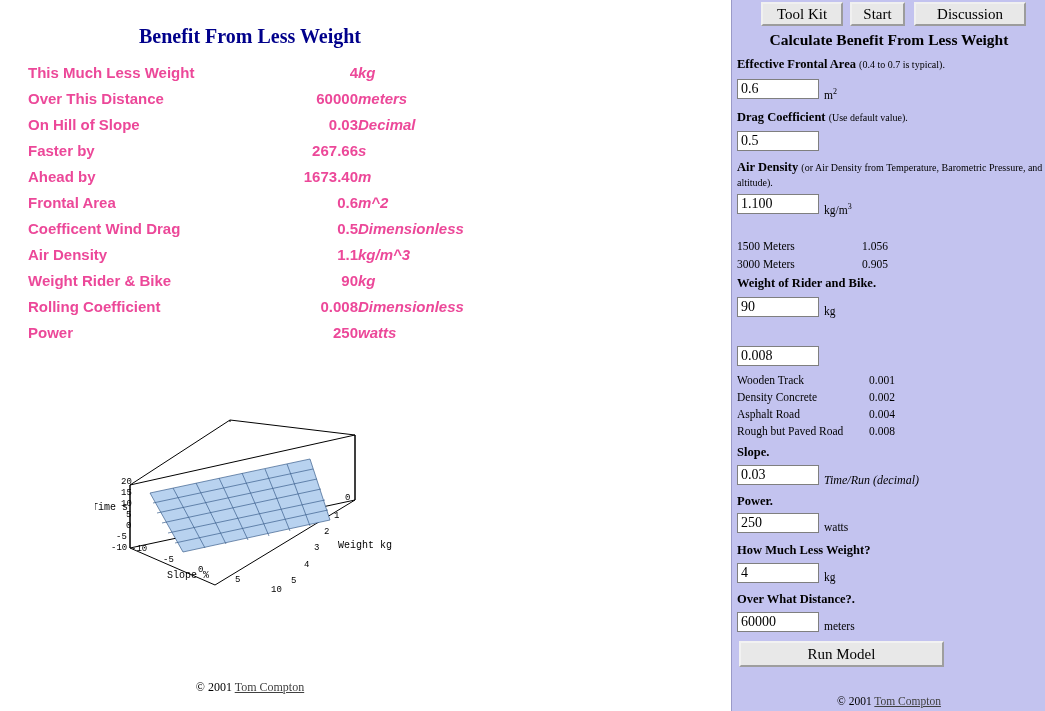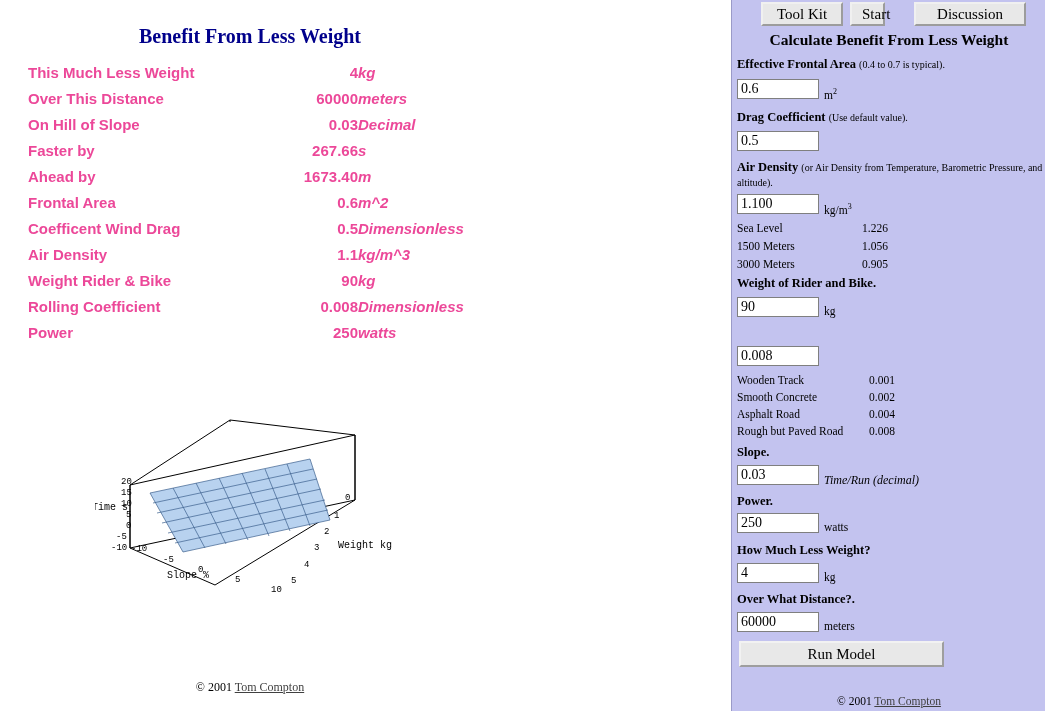--- a/index.html
+++ b/index.html
@@ -107,21 +107,21 @@
     height: 24px;
     background: #e8e8e8;
     border: 2px outset #f0f0f0;
     font-family: "Liberation Serif", serif;
     font-size: 15px;
     color: #000000;
     cursor: pointer;
     padding: 0 10px;
   }
   #btn-toolkit { left: 29px; width: 82px; }
-  #btn-start   { left: 118px; width: 35px; }
+  #btn-start   { left: 118px; width: 55px; }
   #btn-disc    { left: 182px; width: 112px; }
 
   #form-title {
     position: absolute;
     left: 0; top: 31px;
     width: 314px;
     text-align: center;
     font-size: 15.5px;
     font-weight: bold;
     color: #000000;
@@ -356,43 +356,40 @@
 
     <div class="fld-label" style="top:160px;">
       <span>Air Density</span>
       <span class="hint">(or Air Density from Temperature, Barometric Pressure, and altitude).</span>
     </div>
     <input class="txtbox" style="top: 194px;" type="text" value="1.100">
     <span class="unit" style="left:92px; top:202px;">
       <span>kg/m</span><span class="sup">3</span>
     </span>
 
-    <div class="ref-row" style="top:222px;">
-      <span>Sea Level</span><span class="rv">1.226</span>
-    </div>
     <div class="ref-row" style="top:240px;">
       <span>1500 Meters</span><span class="rv">1.056</span>
     </div>
     <div class="ref-row" style="top:258px;">
       <span>3000 Meters</span><span class="rv">0.905</span>
     </div>
 
     <div class="fld-label" style="top:276px;">
       <span>Weight of Rider and Bike.</span>
     </div>
     <input class="txtbox" style="top: 297px;" type="text" value="90">
     <span class="unit" style="left:92px; top:305px;">kg</span>
 
     <input class="txtbox" style="top: 346px;" type="text" value="0.008">
 
     <div class="ref-row" style="top:374px;">
       <span>Wooden Track</span><span class="rv2">0.001</span>
     </div>
     <div class="ref-row" style="top:391px;">
-      <span>Smooth Concrete</span><span class="rv2">0.002</span>
+      <span>Density Concrete</span><span class="rv2">0.002</span>
     </div>
     <div class="ref-row" style="top:408px;">
       <span>Asphalt Road</span><span class="rv2">0.004</span>
     </div>
     <div class="ref-row" style="top:425px;">
       <span>Rough but Paved Road</span><span class="rv2">0.008</span>
     </div>
 
     <div class="fld-label" style="top:445px;">
       <span>Slope.</span>

